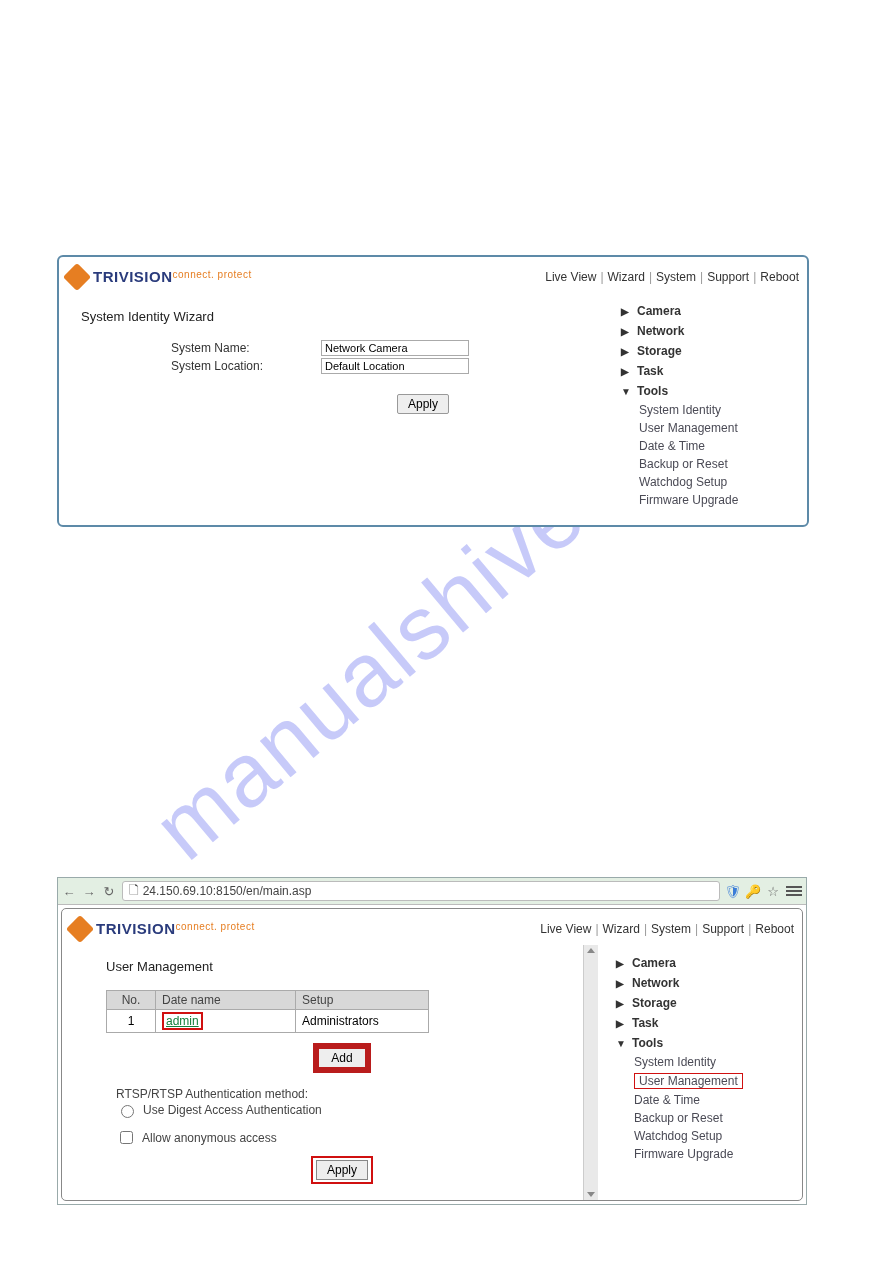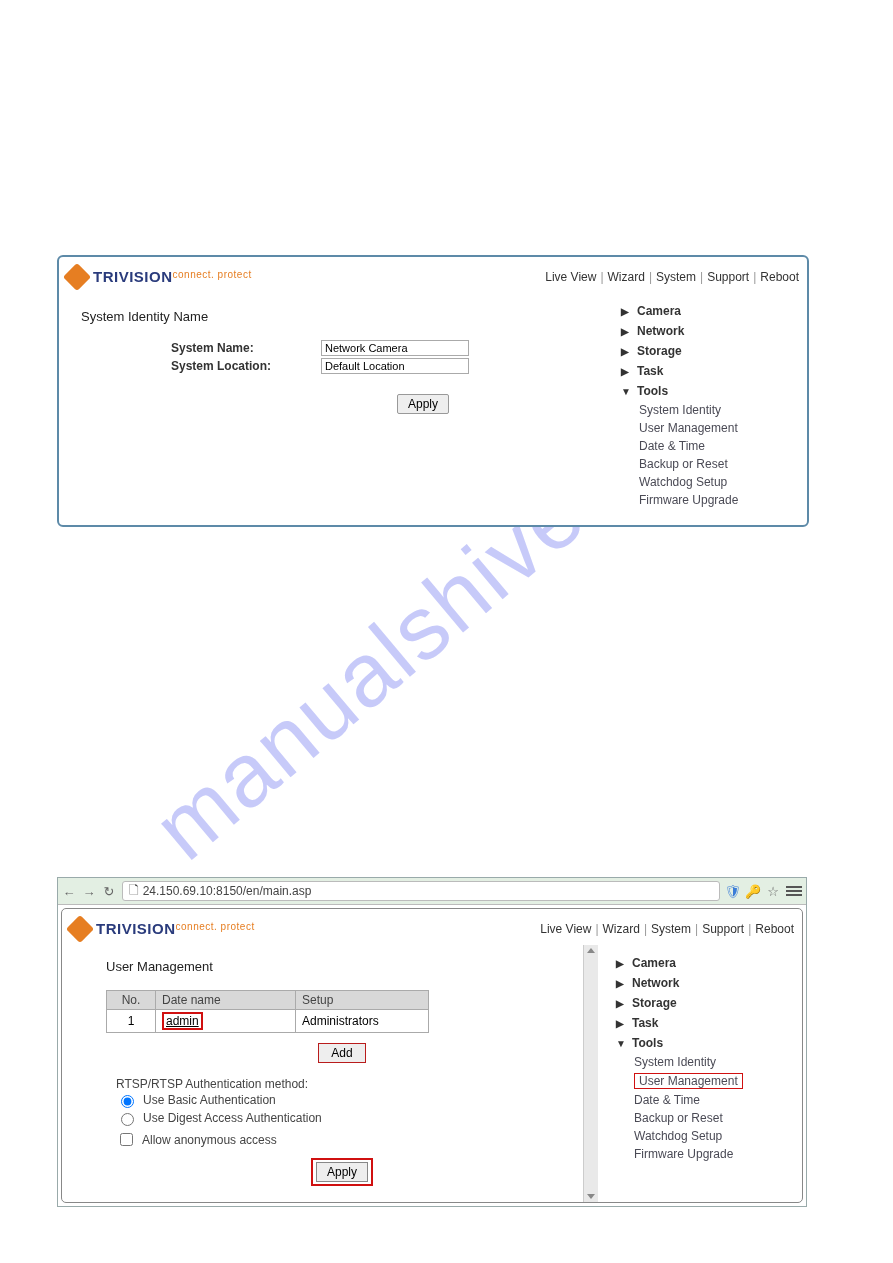--- a/index.html
+++ b/index.html
@@ -100,21 +100,20 @@
   }
   .frow {
     display: flex;
     align-items: center;
     margin-bottom: 2px;
     font-size: 12px;
     color: #333;
   }
   .frow .lbl {
     width: 150px;
-    font-weight: bold;
   }
   .frow input[type=text] {
     width: 140px;
     font-size: 11px;
     padding: 1px 3px;
     border: 1px solid #aaa;
   }
   .apply-btn {
     margin-top: 18px;
     margin-left: 226px;
@@ -217,35 +216,35 @@
     text-align: left;
     padding: 2px 6px;
     color: #444;
   }
   .user-table td {
     border: 1px solid #aaa;
     padding: 2px 6px;
   }
   .user-table td.num { text-align: center; width: 36px; }
   .admin-link {
-    color: #000000;
+    color: #15803d;
     text-decoration: underline;
   }
   .red-box {
     border: 2px solid #d01010;
     padding: 0 2px;
     display: inline-block;
   }
   .add-btn {
     margin: 10px auto 14px auto;
     display: block;
     font-size: 12px;
     padding: 2px 12px;
     background: #eee;
-    border: 1px solid #b91c1c;
+    border: 6px solid #b91c1c;
   }
   .auth-block {
     font-size: 12px;
     color: #444;
     margin-left: 10px;
   }
   .auth-block label {
     display: flex;
     align-items: center;
     gap: 6px;
@@ -326,21 +325,21 @@
       <a href="#">System</a>
         <span class="sep">|</span>
       <a href="#">Support</a>
         <span class="sep">|</span>
       <a href="#">Reboot</a>
     </div>
   </div>
 
   <div class="content-flex">
     <div class="main-pane">
-      <div class="page-title">System Identity Name</div>
+      <div class="page-title">System Identity Wizard</div>
       <div class="form-rows">
         <div class="frow">
           <span class="lbl">System Name:</span>
           <input type="text" value="Network Camera" style="">
         </div>
         <div class="frow">
           <span class="lbl">System Location:</span>
           <input type="text" value="Default Location" style="">
         </div>
         <button class="apply-btn">Apply</button>
@@ -441,28 +440,24 @@
               </td>
               <td>Administrators</td>
             </tr>
           </tbody>
             </table>
           <button class="add-btn">Add</button>
 
           <div class="auth-block">
             <div>RTSP/RTSP Authentication method:</div>
             <label>
-              <input type="radio" name="auth" checked="" style="">
-              <span>Use Basic Authentication</span>
-            </label>
-            <label>
               <input type="radio" name="auth" style="">
               <span>Use Digest Access Authentication</span>
             </label>
-            <label style="margin-top:2px">
+            <label style="margin-top:8px">
               <input type="checkbox" style="">
               <span>Allow anonymous access</span>
             </label>
           </div>
 
           <div class="apply2-wrap">
             <span class="red-box">
               <button class="apply2">Apply</button>
             </span>
           </div>

